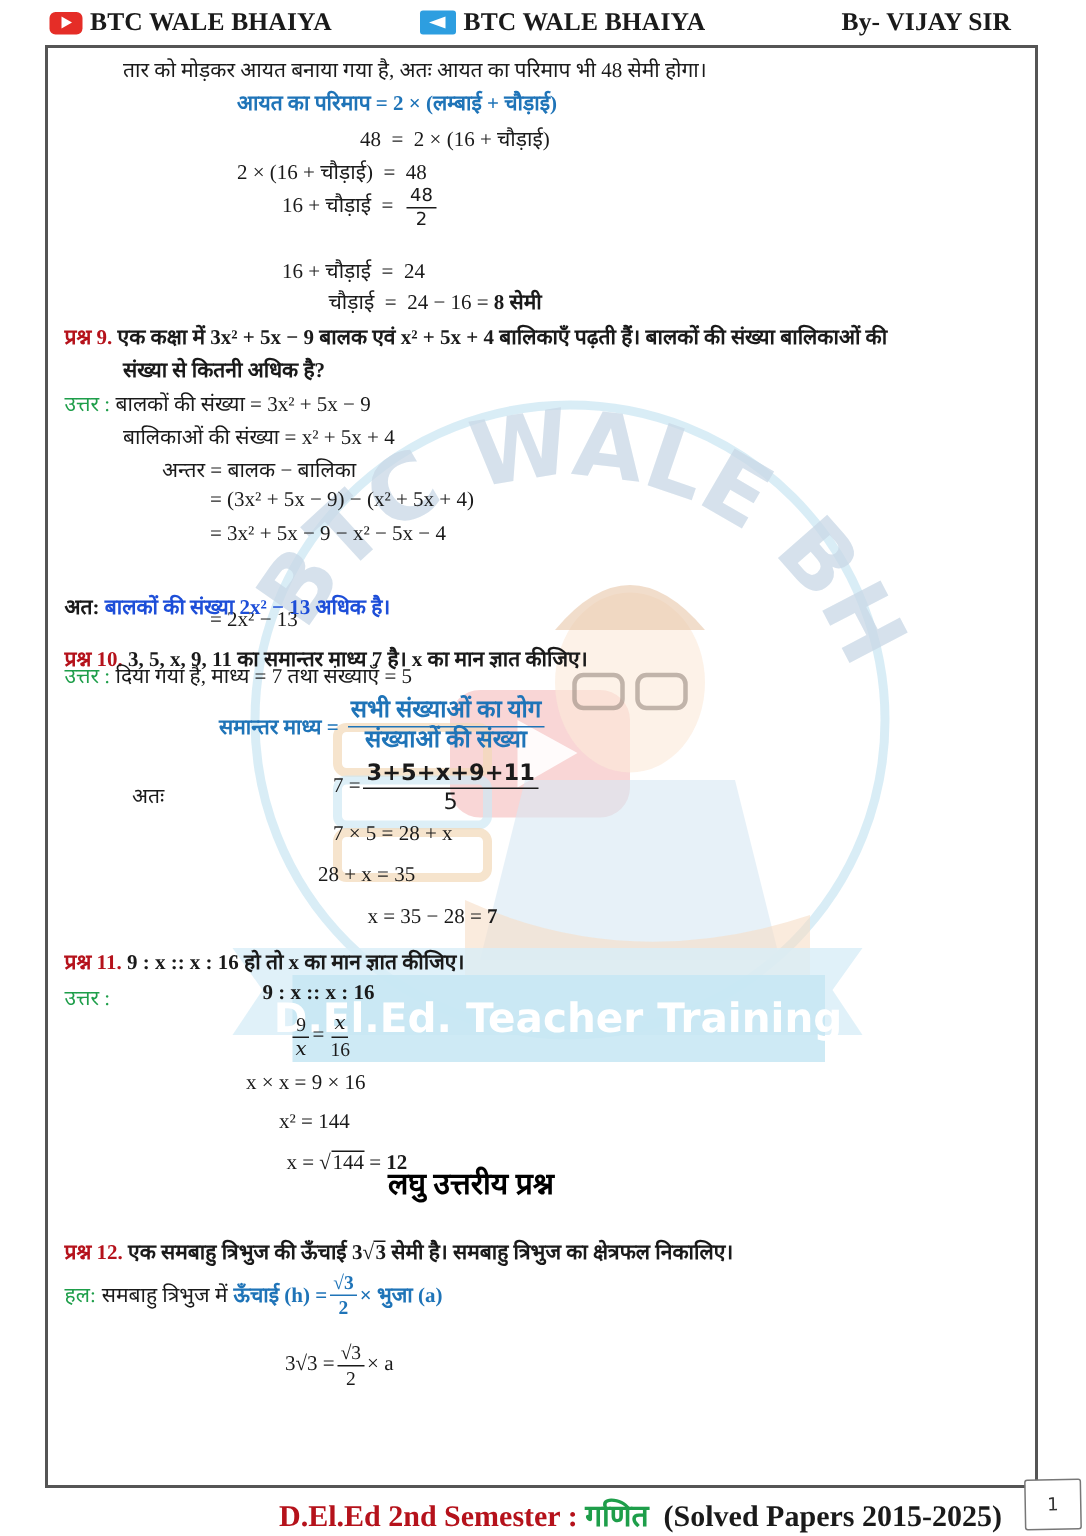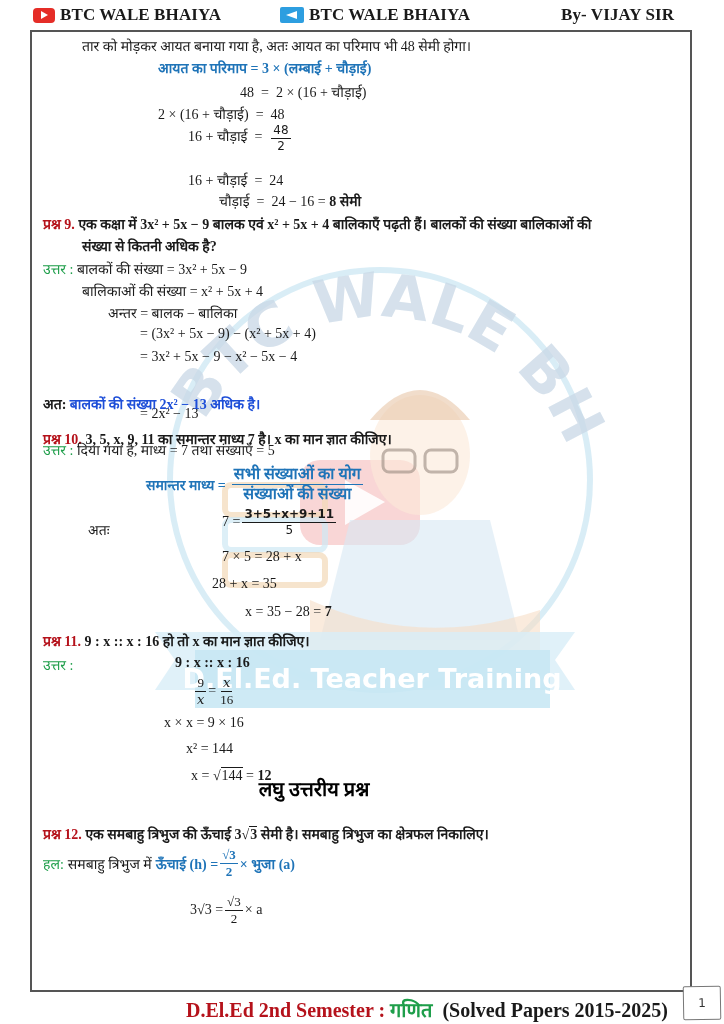--- a/index.html
+++ b/index.html
@@ -78,21 +78,21 @@
   <path d="M 310 600 Q 420 650 540 610 L 540 650 L 310 650 Z" fill="#f6ddc7" opacity="0.6"></path>
 
   <polygon points="155,632 575,632 555,660 575,690 155,690 175,660" fill="#d8eef7" opacity="0.8"></polygon>
   <rect x="195" y="650" width="355" height="58" fill="#c6e6f3" opacity="0.85"></rect>
   <text x="372" y="688" text-anchor="middle" font-family="DejaVu Sans, sans-serif" font-size="27" font-weight="bold" fill="#ffffff">D.El.Ed. Teacher Training</text>
 </svg>
 
 <div class="frame"></div>
 
 <div class="line" style="left:82px; top:36px;">तार को मोड़कर आयत बनाया गया है, अतः आयत का परिमाप भी 48 सेमी होगा।</div>
-<div class="line bl" style="left:158px; top:58px;">आयत का परिमाप =  3 × (लम्बाई + चौड़ाई)</div>
+<div class="line bl" style="left:158px; top:58px;">आयत का परिमाप =  2 × (लम्बाई + चौड़ाई)</div>
 
 <div class="line" style="left:240px; top:82px;">
   <span>48</span> &nbsp;=&nbsp; <span>2 × (16 + चौड़ाई)</span>
 </div>
 <div class="line" style="left:158px; top:104px;">
   <span>2 × (16 + चौड़ाई)</span> &nbsp;=&nbsp; <span>48</span>
 </div>
 <div class="line" style="left:188px; top:124px;">
   <span>16 + चौड़ाई</span> &nbsp;=&nbsp;
   <span class="frac" style="font-family:'DejaVu Sans',sans-serif; font-size:12px;">
@@ -137,21 +137,21 @@
 <div class="line bl" style="left:146px; top:466px; display:flex; align-items:center;">
   <span style="margin-right:4px;">समान्तर माध्य =</span>
   <span class="frac" style="font-size:16px;">
       <span class="num">सभी संख्याओं का योग</span>
       <span class="den">संख्याओं की संख्या</span>
     </span>
 </div>
 <div class="line" style="left:88px; top:520px;">अतः</div>
 <div class="line" style="left:222px; top:508px; display:flex; align-items:center;">
   <span>7 =</span>
-  <span class="frac" style="font-family:'DejaVu Sans',sans-serif; font-size:12px; font-weight:bold;">
+  <span class="frac" style="font-family:'DejaVu Sans',sans-serif; font-size:15px; font-weight:bold;">
       <span class="num">3+5+x+9+11</span>
       <span class="den" style="font-weight:normal;">5</span>
     </span>
 </div>
 <div class="line" style="left:222px; top:549px;">7 × 5 = 28 + x</div>
 <div class="line" style="left:212px; top:576px;">28 + x = 35</div>
 <div class="line" style="left:245px; top:604px;">
   <span>x = 35 − 28 = </span><span class="b">7</span>
 </div>
 

